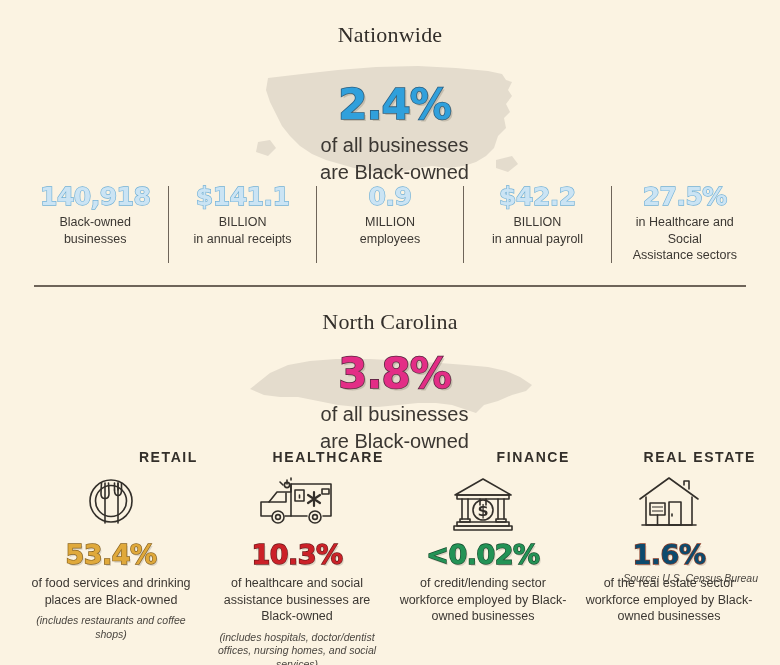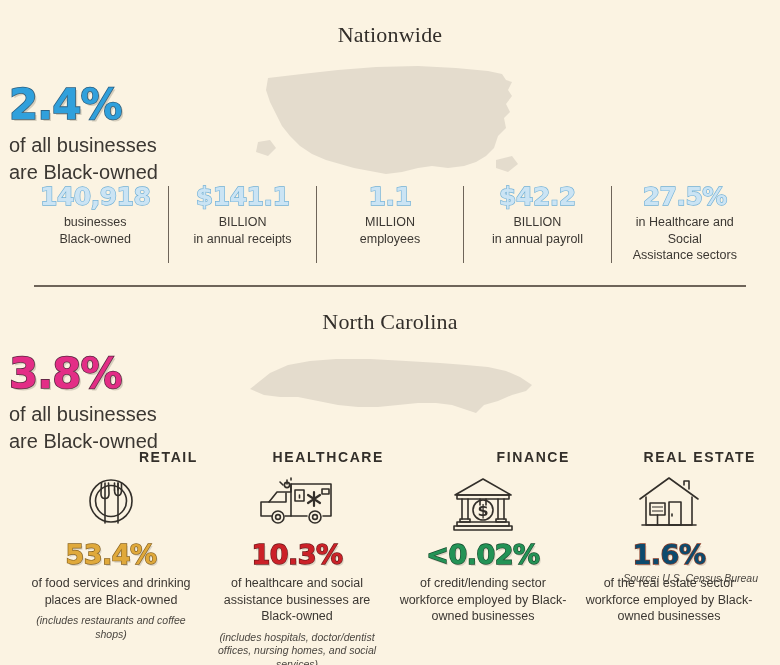--- a/index.html
+++ b/index.html
@@ -27,21 +27,21 @@
     font-family: "Liberation Serif", serif;
     font-size: 22px;
     color: #322E2A;
     text-align: center;
     letter-spacing: 0.2px;
   }
 
   
   .hero {
     position: relative;
-    text-align: left;
+    text-align: center;
     padding-left: 9px;
   }
   .hero-map {
     position: absolute;
     left: 50%;
     transform: translateX(-50%);
     top: 0;
     z-index: 0;
     pointer-events: none;
   }
@@ -207,39 +207,39 @@
           <div>are Black-owned</div>
         </div>
       </div>
     </div>
 
     <div class="stats" style="">
 
       <div class="stat">
         <div class="stat-value">140,918</div>
         <div class="stat-label">
+          <div>Black-owned</div>
           <div>businesses</div>
-          <div>Black-owned</div>
         </div>
       </div>
 
       <div class="vdiv"></div>
 
       <div class="stat">
         <div class="stat-value">$141.1</div>
         <div class="stat-label">
           <div>BILLION</div>
           <div>in annual receipts</div>
         </div>
       </div>
 
       <div class="vdiv"></div>
 
       <div class="stat">
-        <div class="stat-value">1.1</div>
+        <div class="stat-value">0.9</div>
         <div class="stat-label">
           <div>MILLION</div>
           <div>employees</div>
         </div>
       </div>
 
       <div class="vdiv"></div>
 
       <div class="stat">
         <div class="stat-value">$42.2</div>

